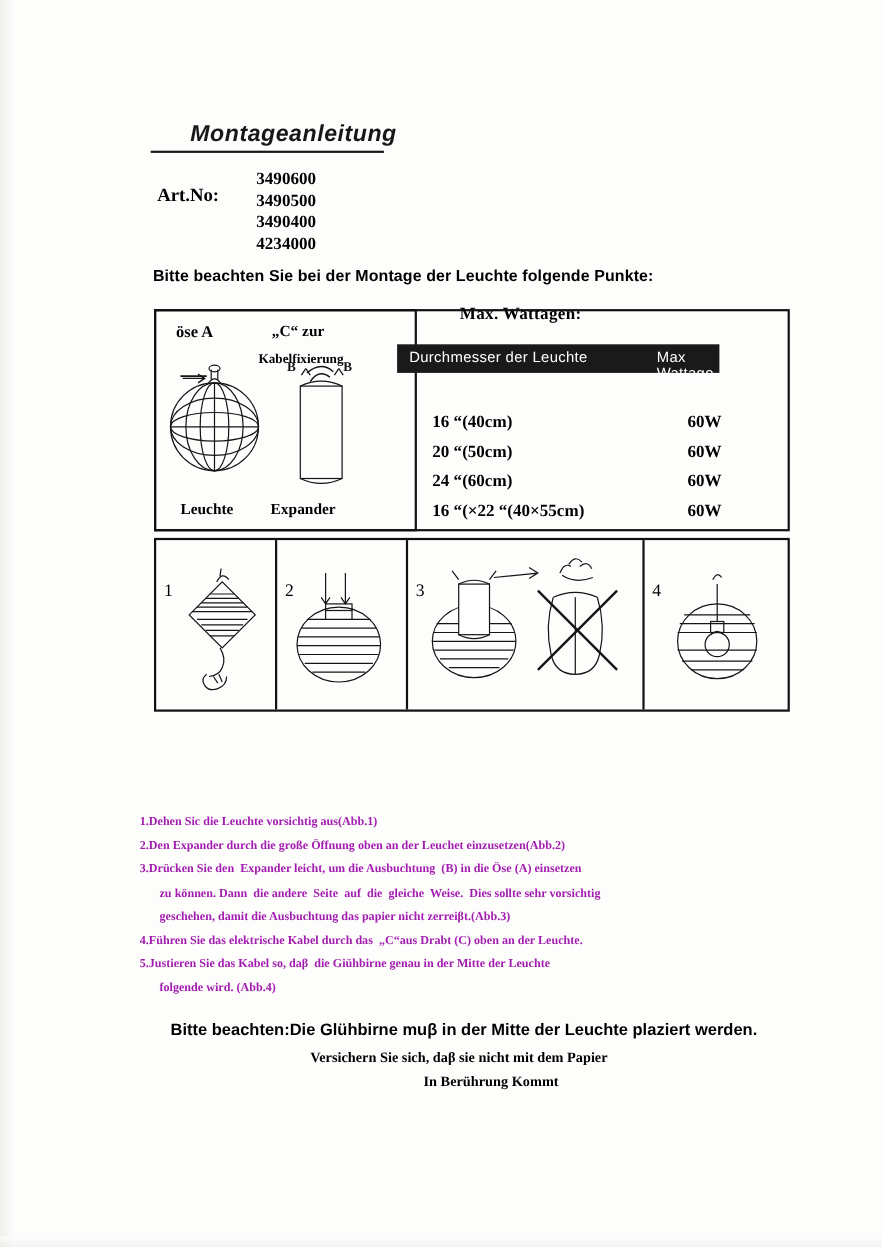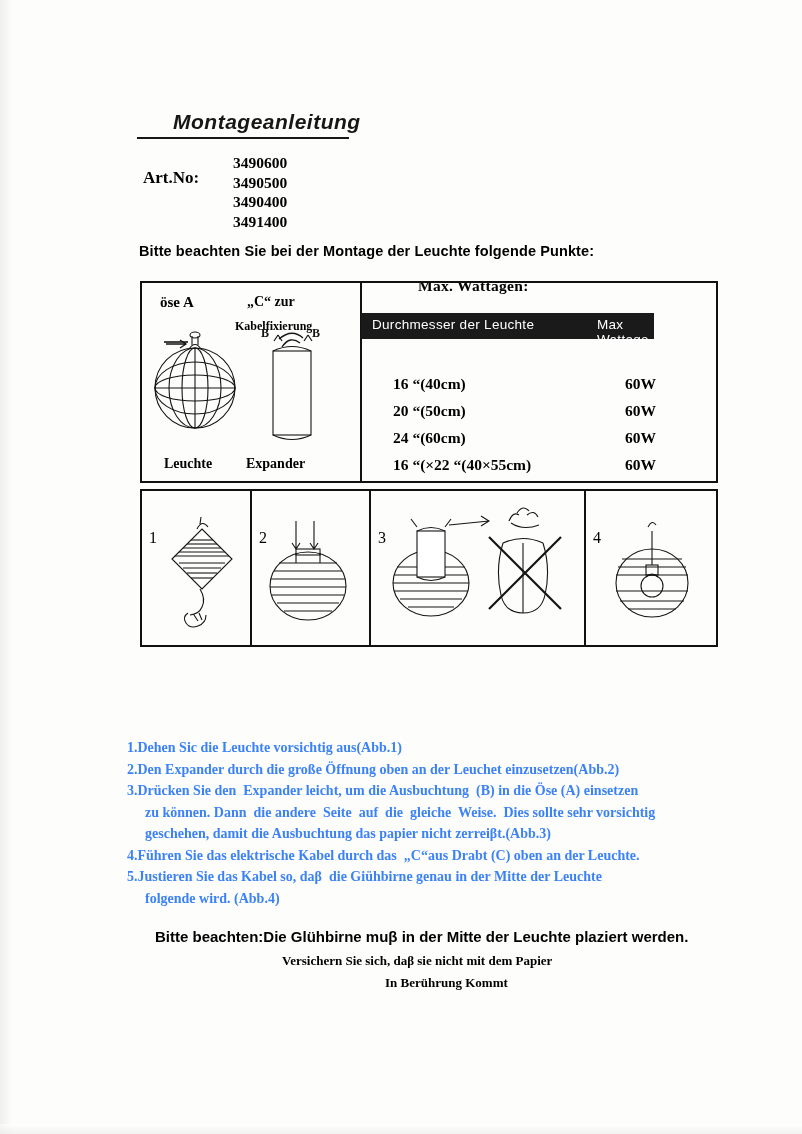--- a/index.html
+++ b/index.html
@@ -108,21 +108,21 @@
     font-family: "Liberation Sans", sans-serif;
     font-weight: bold;
     font-size: 14.5px;
     letter-spacing: .1px;
   }
 
   
   .legend-box {
     position: absolute;
     left: 140px; top: 281px;
-    width: 222px; height: 202px;
+    width: 239px; height: 202px;
     border: 2px solid #111;
     box-sizing: border-box;
   }
   .legend-ose {
     position: absolute;
     left: 18px; top: 11px;
     font-family: "Liberation Serif", serif;
     font-weight: bold;
     font-size: 15px;
   }
@@ -247,24 +247,24 @@
     font-weight: normal;
   }
   .step svg { position: absolute; left: 0; top: 0; }
 
   
   .instructions {
     position: absolute;
     left: 127px; top: 737px;
     width: 600px;
     font-family: "Liberation Serif", serif;
-    font-size: 14px;
+    font-size: 11px;
     font-weight: bold;
     line-height: 21.5px;
-    color: #3b82f6;
+    color: #a21caf;
   }
   .instructions .ln { white-space: pre-wrap; }
   .instructions .ln.indent { padding-left: 18px; }
 
   
   .foot1 {
     position: absolute;
     left: 155px; top: 928px;
     font-family: "Liberation Sans", sans-serif;
     font-weight: bold;
@@ -294,21 +294,21 @@
 
   <div class="title">Montageanleitung</div>
   <div class="title-underline"></div>
 
 
   <div class="artno-label">Art.No:</div>
   <div class="artno-list">
     <div>3490600</div>
     <div>3490500</div>
     <div>3490400</div>
-    <div>3491400</div>
+    <div>4234000</div>
   </div>
 
   <div class="notice">Bitte beachten Sie bei der Montage der Leuchte folgende Punkte:</div>
 
   <div class="legend-box">
     <div class="legend-ose">öse  A</div>
     <div class="legend-c">„C“ zur</div>
     <div class="legend-kabel">Kabelfixierung</div>
     <div class="legend-leuchte">Leuchte</div>
     <div class="legend-expander">Expander</div>

